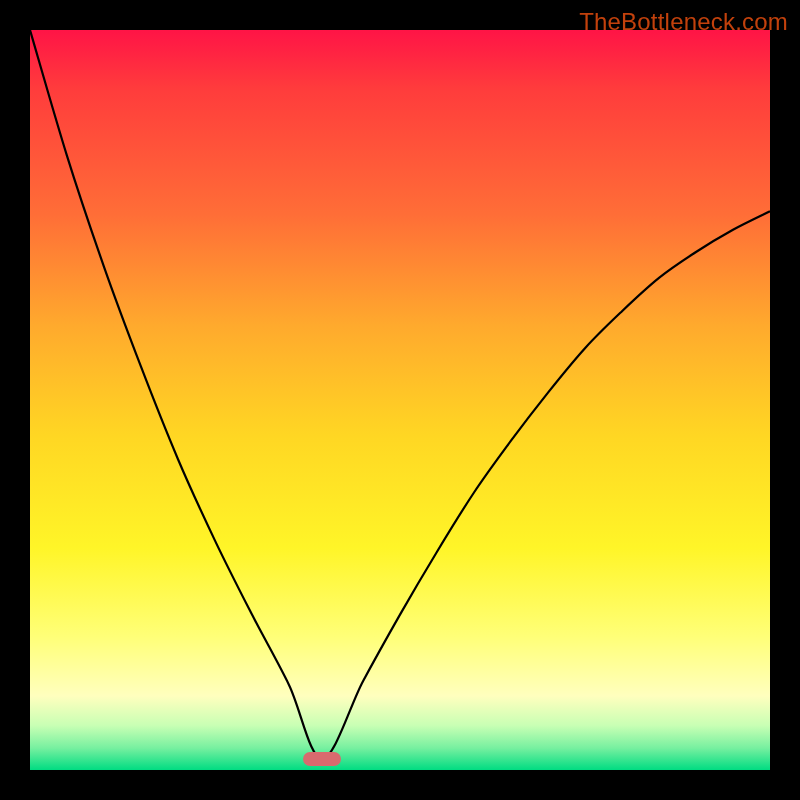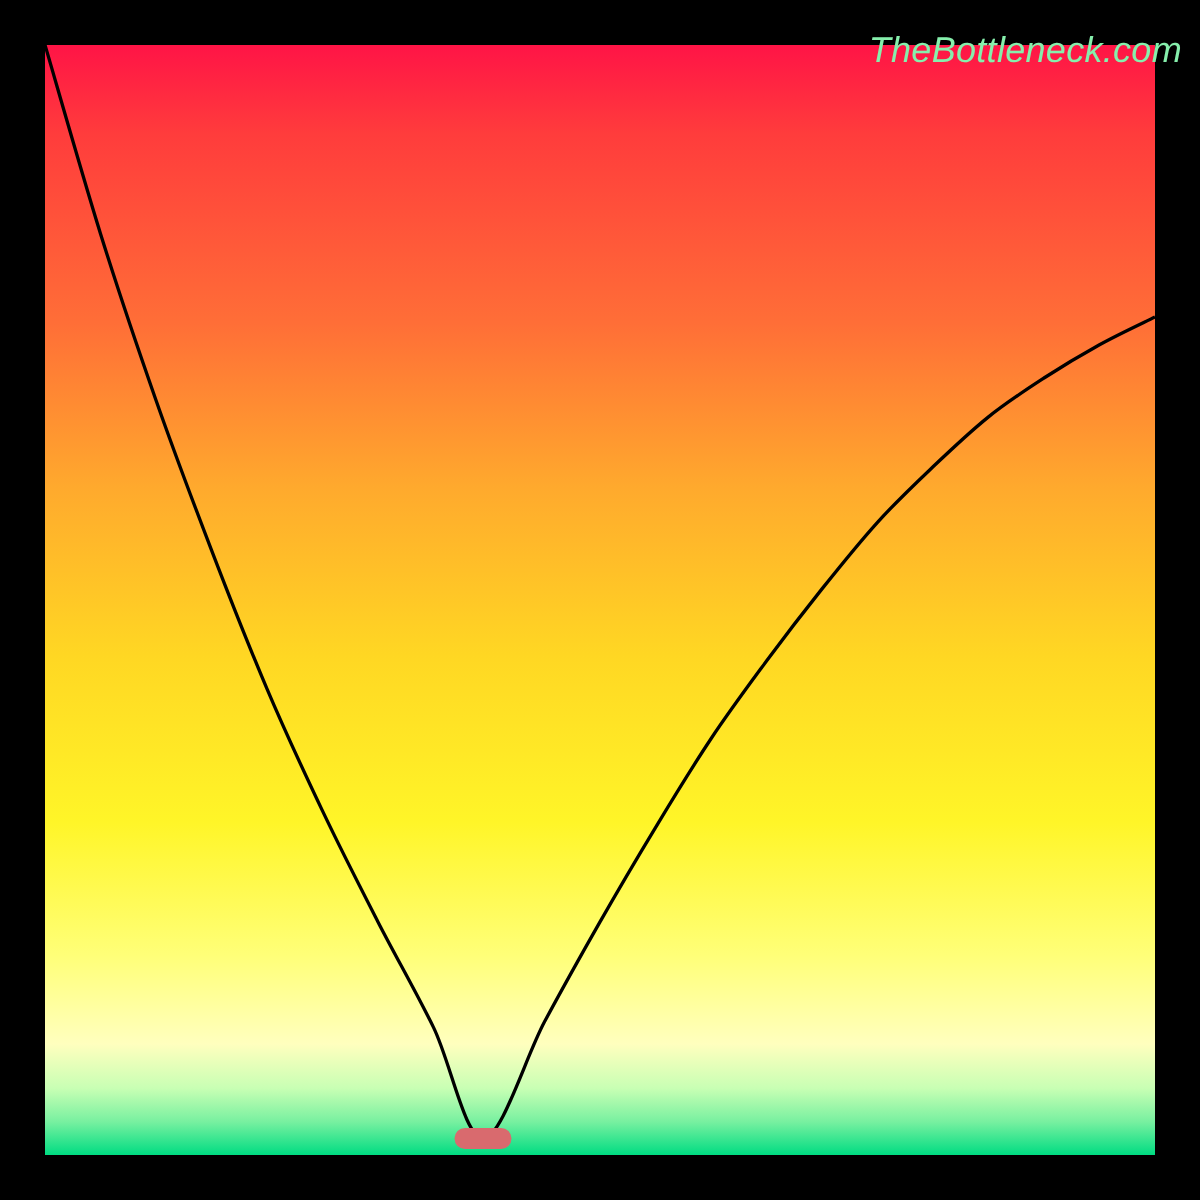--- a/index.html
+++ b/index.html
@@ -36,27 +36,26 @@
         rgb(255, 245,  40) 70%,
         rgb(255, 255, 120) 82%,
         rgb(255, 255, 190) 90%,
         rgb(200, 255, 180) 94%,
         rgb(120, 240, 160) 97%,
         rgb(  0, 220, 130) 100%
       );
   }
   .watermark {
     position: absolute;
-    top: 20px;
+    top: 8px;
     right: 12px;
-    color: #86efac;
+    color: #c2410c;
     font-size: 24px;
     letter-spacing: 0.2px;
     font-weight: 400;
-    font-style: italic;
   }
   svg.curve {
     position: absolute;
     left: 0;
     top: 0;
     width: 740px;
     height: 740px;
   }
   .marker {
     position: absolute;

